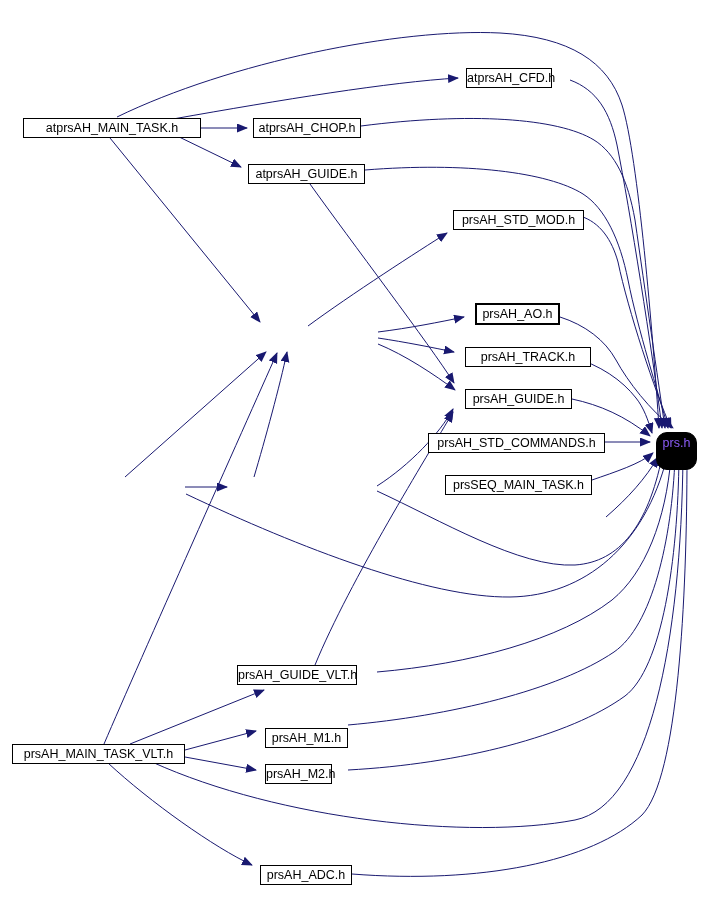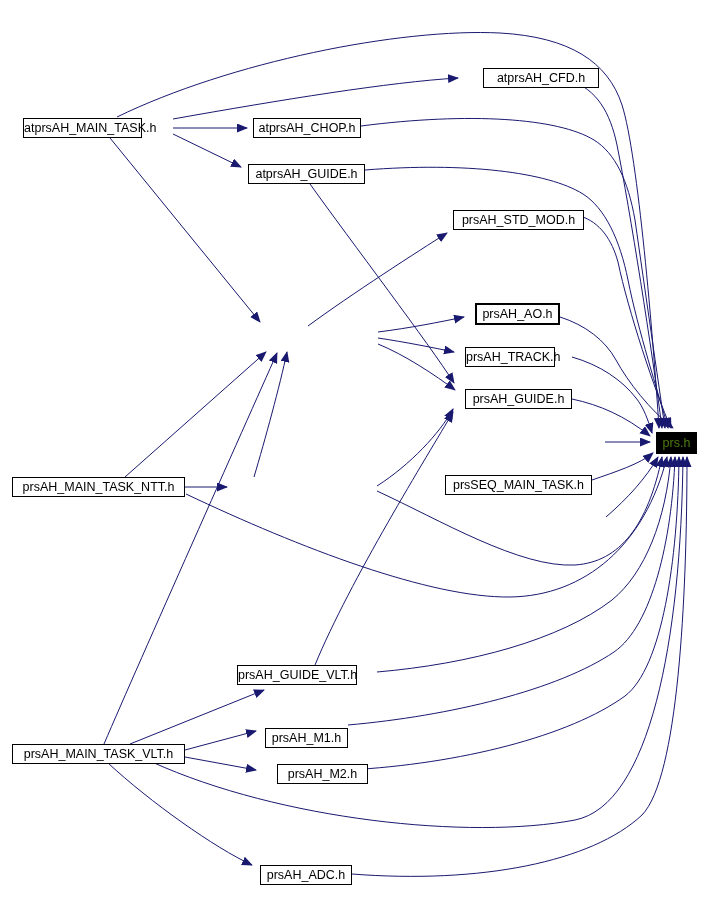--- a/index.html
+++ b/index.html
@@ -7,21 +7,21 @@
     position:relative;width:708px;height:906px;background:#ffffff;
     font-family:"Liberation Sans",sans-serif;overflow:hidden;
   }
   #edges{position:absolute;left:0;top:0;width:708px;height:906px;}
   .node{
     position:absolute;height:20px;line-height:18px;box-sizing:border-box;
     background:#ffffff;border:1px solid #000000;color:#000000;
     font-size:12.5px;text-align:center;white-space:nowrap;cursor:pointer;
   }
   .node.red{border:2px solid #000000;height:22px;line-height:18px;}
-  .node.current{background:#000000;color:#4d7c0f;height:22px;line-height:20px;}
+  .node.current{background:#000000;color:#8b5cf6;height:38px;line-height:20px;border-radius:11px;}
   .edge{stroke:#191970;stroke-width:1;fill:none;}
 </style>
 </head>
 <body>
 
 <div id="canvas">
 
   <svg id="edges" width="708" height="906" viewBox="0 0 708 906" xmlns="http://www.w3.org/2000/svg">
     <defs>
       <marker id="arrow" markerUnits="userSpaceOnUse" markerWidth="12" markerHeight="10" refX="10" refY="4.5" orient="auto">
@@ -64,29 +64,29 @@
     <path class="edge" marker-end="url(#arrow)" d="M606,517 C628,498 646,478 658,457"></path>
     <path class="edge" marker-end="url(#arrow)" d="M377,491 C440,520 520,568 575,565 C620,562 648,525 662,457"></path>
     <path class="edge" marker-end="url(#arrow)" d="M186,494 C300,548 430,598 510,597 C585,596 645,545 667,457"></path>
     <path class="edge" marker-end="url(#arrow)" d="M377,672 C470,664 560,640 612,600 C645,573 666,520 671,457"></path>
     <path class="edge" marker-end="url(#arrow)" d="M348,725 C450,716 558,690 614,652 C652,626 672,540 675,457"></path>
     <path class="edge" marker-end="url(#arrow)" d="M348,770 C460,764 570,736 625,696 C662,668 678,560 679,457"></path>
     <path class="edge" marker-end="url(#arrow)" d="M152,762 C280,820 470,840 575,820 C650,805 681,640 683,457"></path>
     <path class="edge" marker-end="url(#arrow)" d="M352,874 C480,884 592,862 642,815 C678,778 687,600 687,457"></path>
   </svg>
 
-  <div class="node" style="left:23px;top:118px;width:119px">atprsAH_MAIN_TASK.h</div>
+  <div class="node" style="left:23px;top:118px;width:178px">atprsAH_MAIN_TASK.h</div>
   <div class="node" style="left:253px;top:118px;width:108px">atprsAH_CHOP.h</div>
-  <div class="node" style="left:483px;top:68px;width:116px">atprsAH_CFD.h</div>
+  <div class="node" style="left:466px;top:68px;width:86px">atprsAH_CFD.h</div>
   <div class="node" style="left:248px;top:164px;width:117px">atprsAH_GUIDE.h</div>
   <div class="node" style="left:453px;top:210px;width:131px">prsAH_STD_MOD.h</div>
   <div class="node red" style="left:475px;top:303px;width:85px">prsAH_AO.h</div>
-  <div class="node" style="left:465px;top:347px;width:90px">prsAH_TRACK.h</div>
+  <div class="node" style="left:465px;top:347px;width:126px">prsAH_TRACK.h</div>
   <div class="node" style="left:465px;top:389px;width:107px">prsAH_GUIDE.h</div>
+  <div class="node" style="left:428px;top:433px;width:177px">prsAH_STD_COMMANDS.h</div>
   <div class="node current" style="left:656px;top:432px;width:41px">prs.h</div>
   <div class="node" style="left:445px;top:475px;width:147px">prsSEQ_MAIN_TASK.h</div>
-  <div class="node" style="left:12px;top:477px;width:173px">prsAH_MAIN_TASK_NTT.h</div>
   <div class="node" style="left:237px;top:665px;width:120px">prsAH_GUIDE_VLT.h</div>
   <div class="node" style="left:265px;top:728px;width:83px">prsAH_M1.h</div>
   <div class="node" style="left:12px;top:744px;width:173px">prsAH_MAIN_TASK_VLT.h</div>
-  <div class="node" style="left:277px;top:764px;width:91px">prsAH_M2.h</div>
+  <div class="node" style="left:265px;top:764px;width:67px">prsAH_M2.h</div>
   <div class="node" style="left:260px;top:865px;width:92px">prsAH_ADC.h</div>
 </div>
 
 </body></html>

